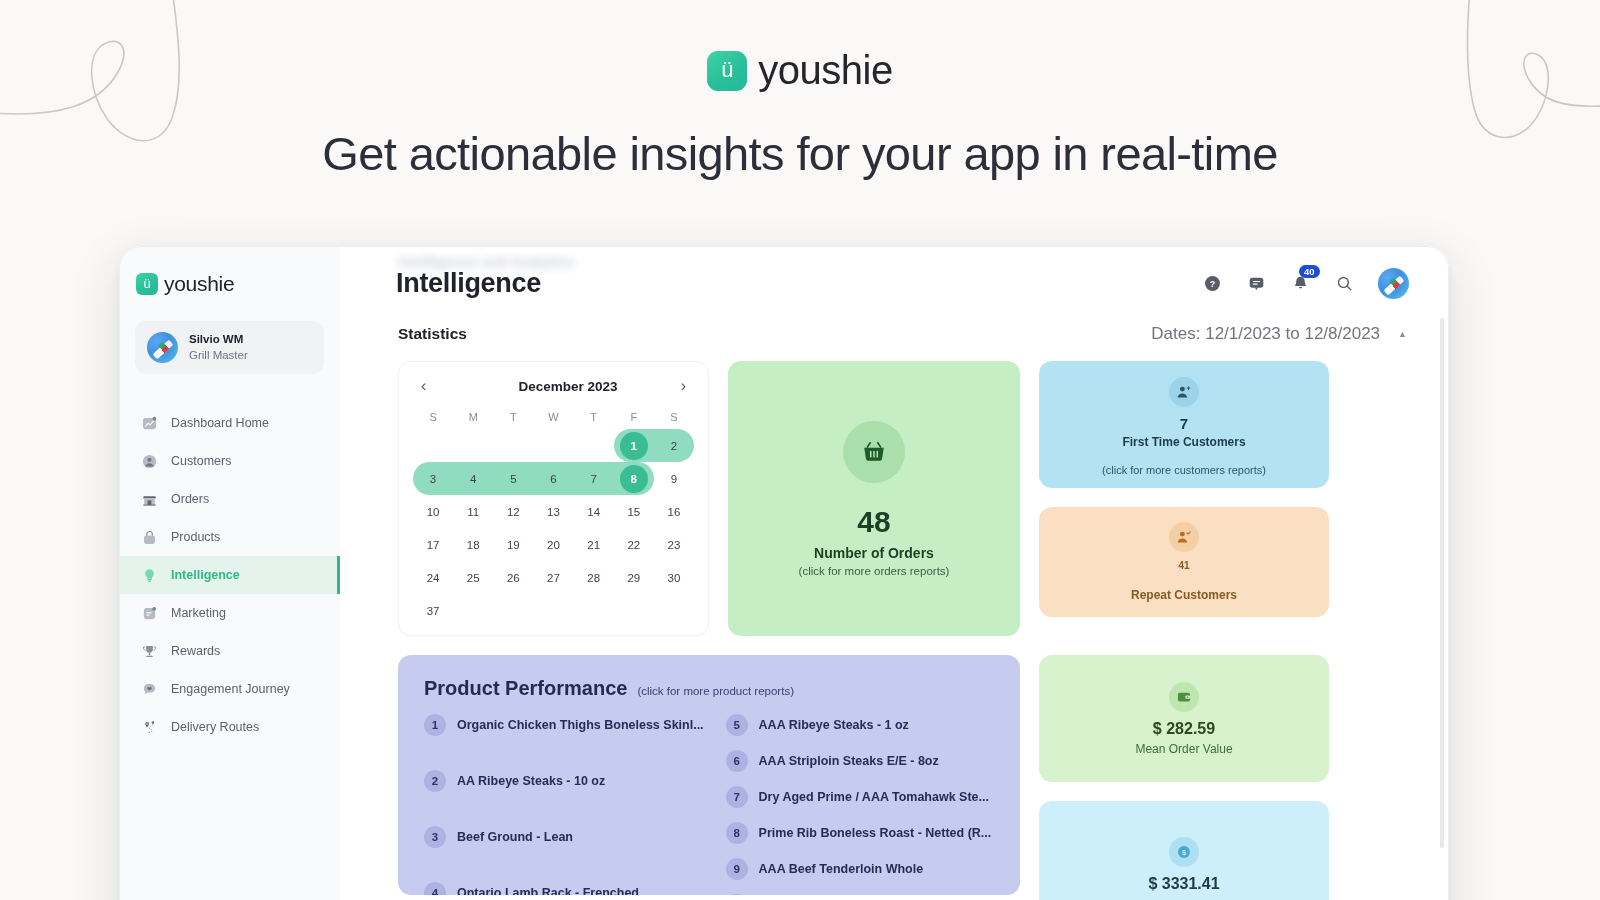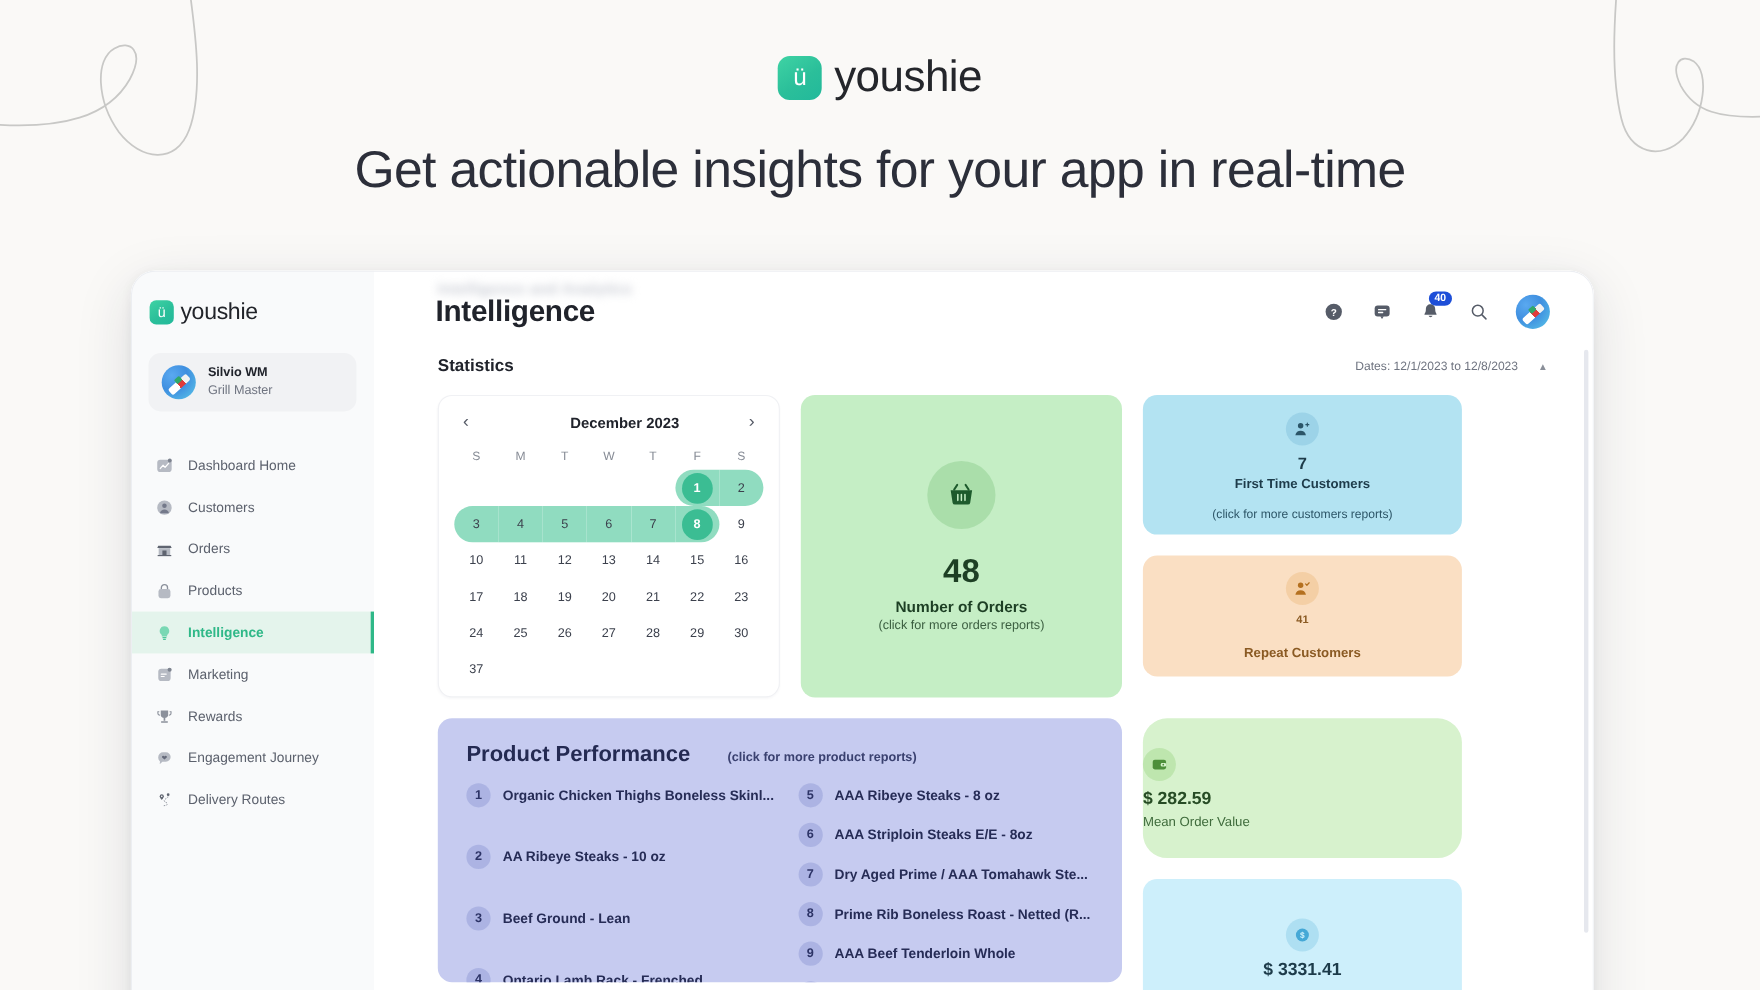--- a/index.html
+++ b/index.html
@@ -122,21 +122,21 @@
     content:""; position:absolute; left:12px; top:11px; width:6px; height:5px;
     background:#2fa86a; border-radius:1px; transform:rotate(-42deg);
   }
 
   .stats-row{
     display:flex; align-items:center; justify-content:space-between;
     padding:0 42px 0 58px; margin-top:-2px;
   }
   .stats-title{ font-size:15.5px; font-weight:bold; color:#20232b; }
   .dates-wrap{ display:flex; align-items:center; gap:18px; }
-  .dates-text{ font-size:11px; color:#6f7480; }
+  .dates-text{ font-size:17px; color:#6f7480; }
   .caret{ font-size:9px; color:#8a8f99; cursor:pointer; }
 
   .grid{
     display:grid; grid-template-columns:311px 292px 290px; gap:19px;
     padding:17px 0 0 58px;
   }
 
   
   .calendar{
     background:#fff; border:1px solid #f0f1f4; border-radius:13px;
@@ -192,41 +192,41 @@
   .card-repeat{
     background:#fadfc3; height:110px; display:flex; flex-direction:column;
     align-items:center; justify-content:center;
   }
   .circ-orange{ background:rgba(240,196,145,.6); width:30px; height:30px; }
   .num-or{ font-size:10px; font-weight:bold; color:#8a5a23; margin-top:8px; }
   .lab-or{ font-size:12px; font-weight:bold; color:#8a5a23; margin-top:17px; }
 
   .card-mov{
     background:#d7f2cd; height:127px; display:flex; flex-direction:column;
-    justify-content:center;border-radius:22px;
+    align-items:center; justify-content:center;
   }
   .circ-lgreen{ background:rgba(170,221,150,.55); width:30px; height:30px; }
   .num-gr{ font-size:16px; font-weight:bold; color:#274c25; margin-top:8px; }
   .lab-gr{ font-size:12px; color:#3f6b3c; margin-top:4px; }
 
   .card-rev{
     background:#cdeffb; height:127px; display:flex; flex-direction:column;
     align-items:center; justify-content:center;
   }
   .circ-lblue{ background:rgba(150,210,235,.55); width:30px; height:30px; }
   .num-bl{ font-size:16px; font-weight:bold; color:#1d3b4a; margin-top:8px; }
 
   
   .pp{
     grid-column:1 / span 2; background:#c6cbf0; border-radius:13px;
     padding:22px 26px 18px 26px; height:240px; overflow:hidden;
   }
   .pp-head{ display:flex; align-items:baseline; gap:10px; }
   .pp-title{ font-size:20px; font-weight:bold; color:#242a52; }
-  .pp-sub{ font-size:11.5px; font-weight:bold; color:#3a4170;margin-left:24px; }
+  .pp-sub{ font-size:11.5px; font-weight:normal; color:#3a4170; }
   .pp-cols{ display:flex; gap:22px; margin-top:14px; }
   .pp-col{ flex:1; }
   .pp-row{ display:flex; align-items:center; gap:11px; margin-bottom:14px; }
   .pp-colA .pp-row{ margin-bottom:34px; }
   .pp-num{
     width:22px; height:22px; flex:0 0 22px; border-radius:50%;
     background:rgba(167,175,225,.85); color:#2c3366; font-size:11.5px;
     font-weight:bold; display:flex; align-items:center; justify-content:center;
   }
   .pp-name{ font-size:12.5px; font-weight:bold; color:#262c56; white-space:nowrap;
@@ -603,21 +603,21 @@
                 <span class="pp-name">Beef Ground - Lean</span>
               </div>
               <div class="pp-row">
                 <span class="pp-num">4</span>
                 <span class="pp-name">Ontario Lamb Rack - Frenched</span>
               </div>
             </div>
           <div class="pp-col pp-colB" id="pp-right">
               <div class="pp-row">
                 <span class="pp-num">5</span>
-                <span class="pp-name">AAA Ribeye Steaks - 8 oz</span>
+                <span class="pp-name">AAA Ribeye Steaks - 1 oz</span>
               </div>
               <div class="pp-row">
                 <span class="pp-num">6</span>
                 <span class="pp-name">AAA Striploin Steaks E/E - 8oz</span>
               </div>
               <div class="pp-row">
                 <span class="pp-num">7</span>
                 <span class="pp-name">Dry Aged Prime / AAA Tomahawk Ste...</span>
               </div>
               <div class="pp-row">

